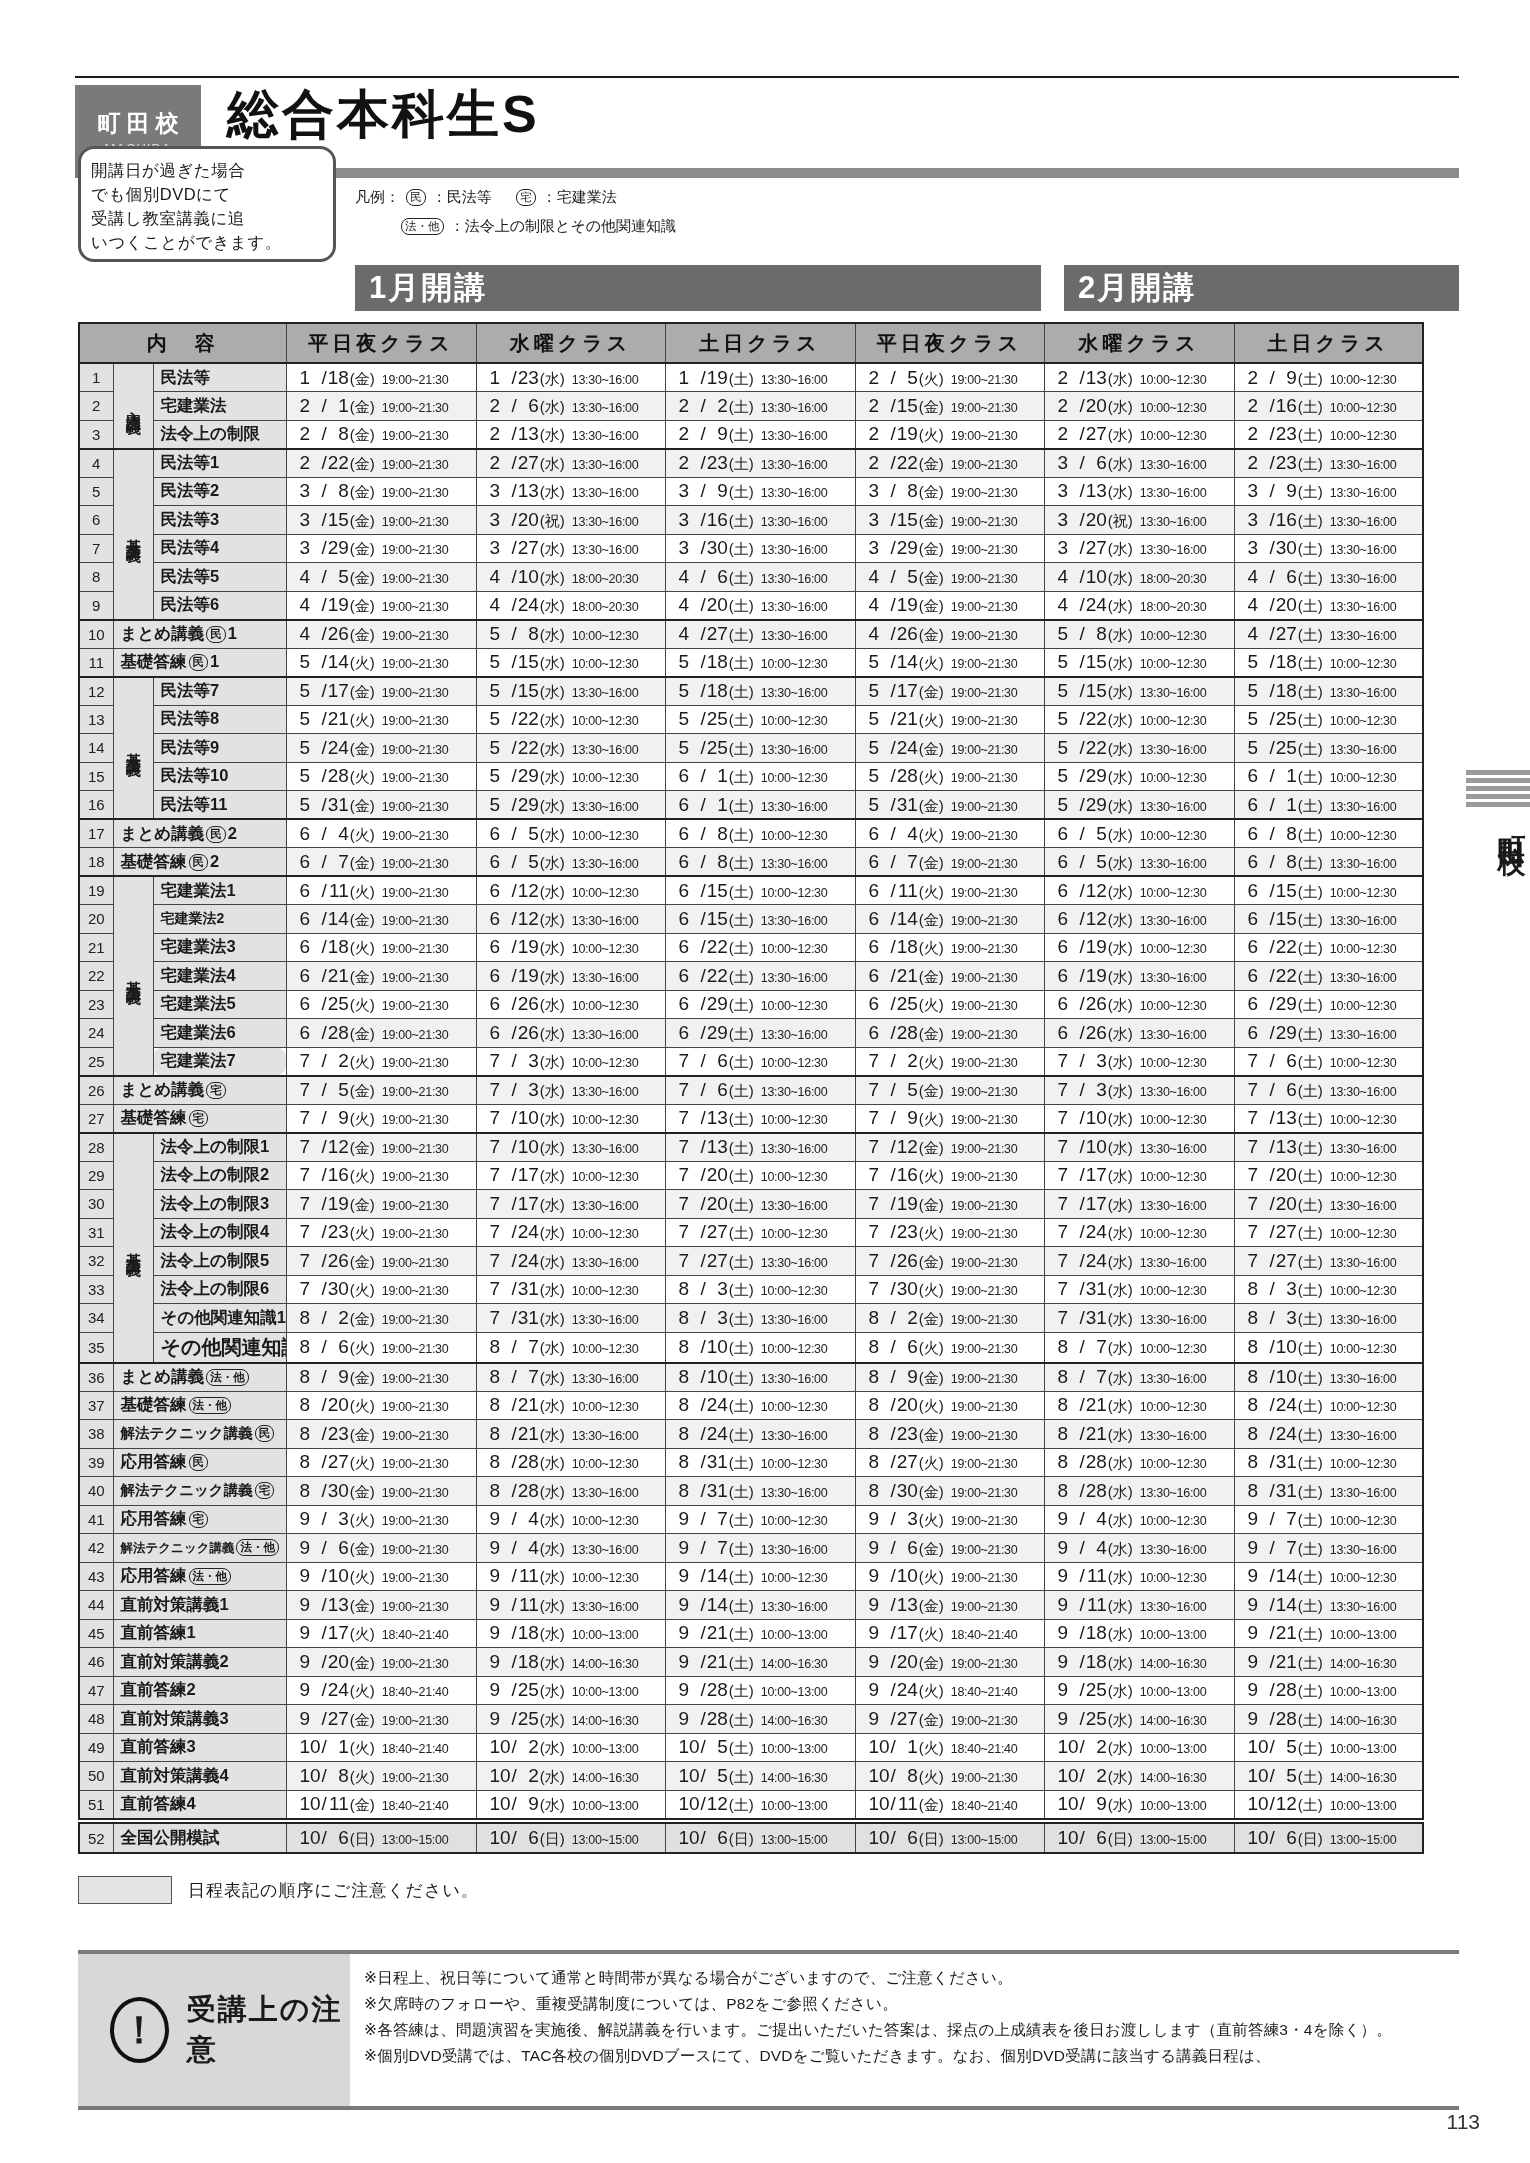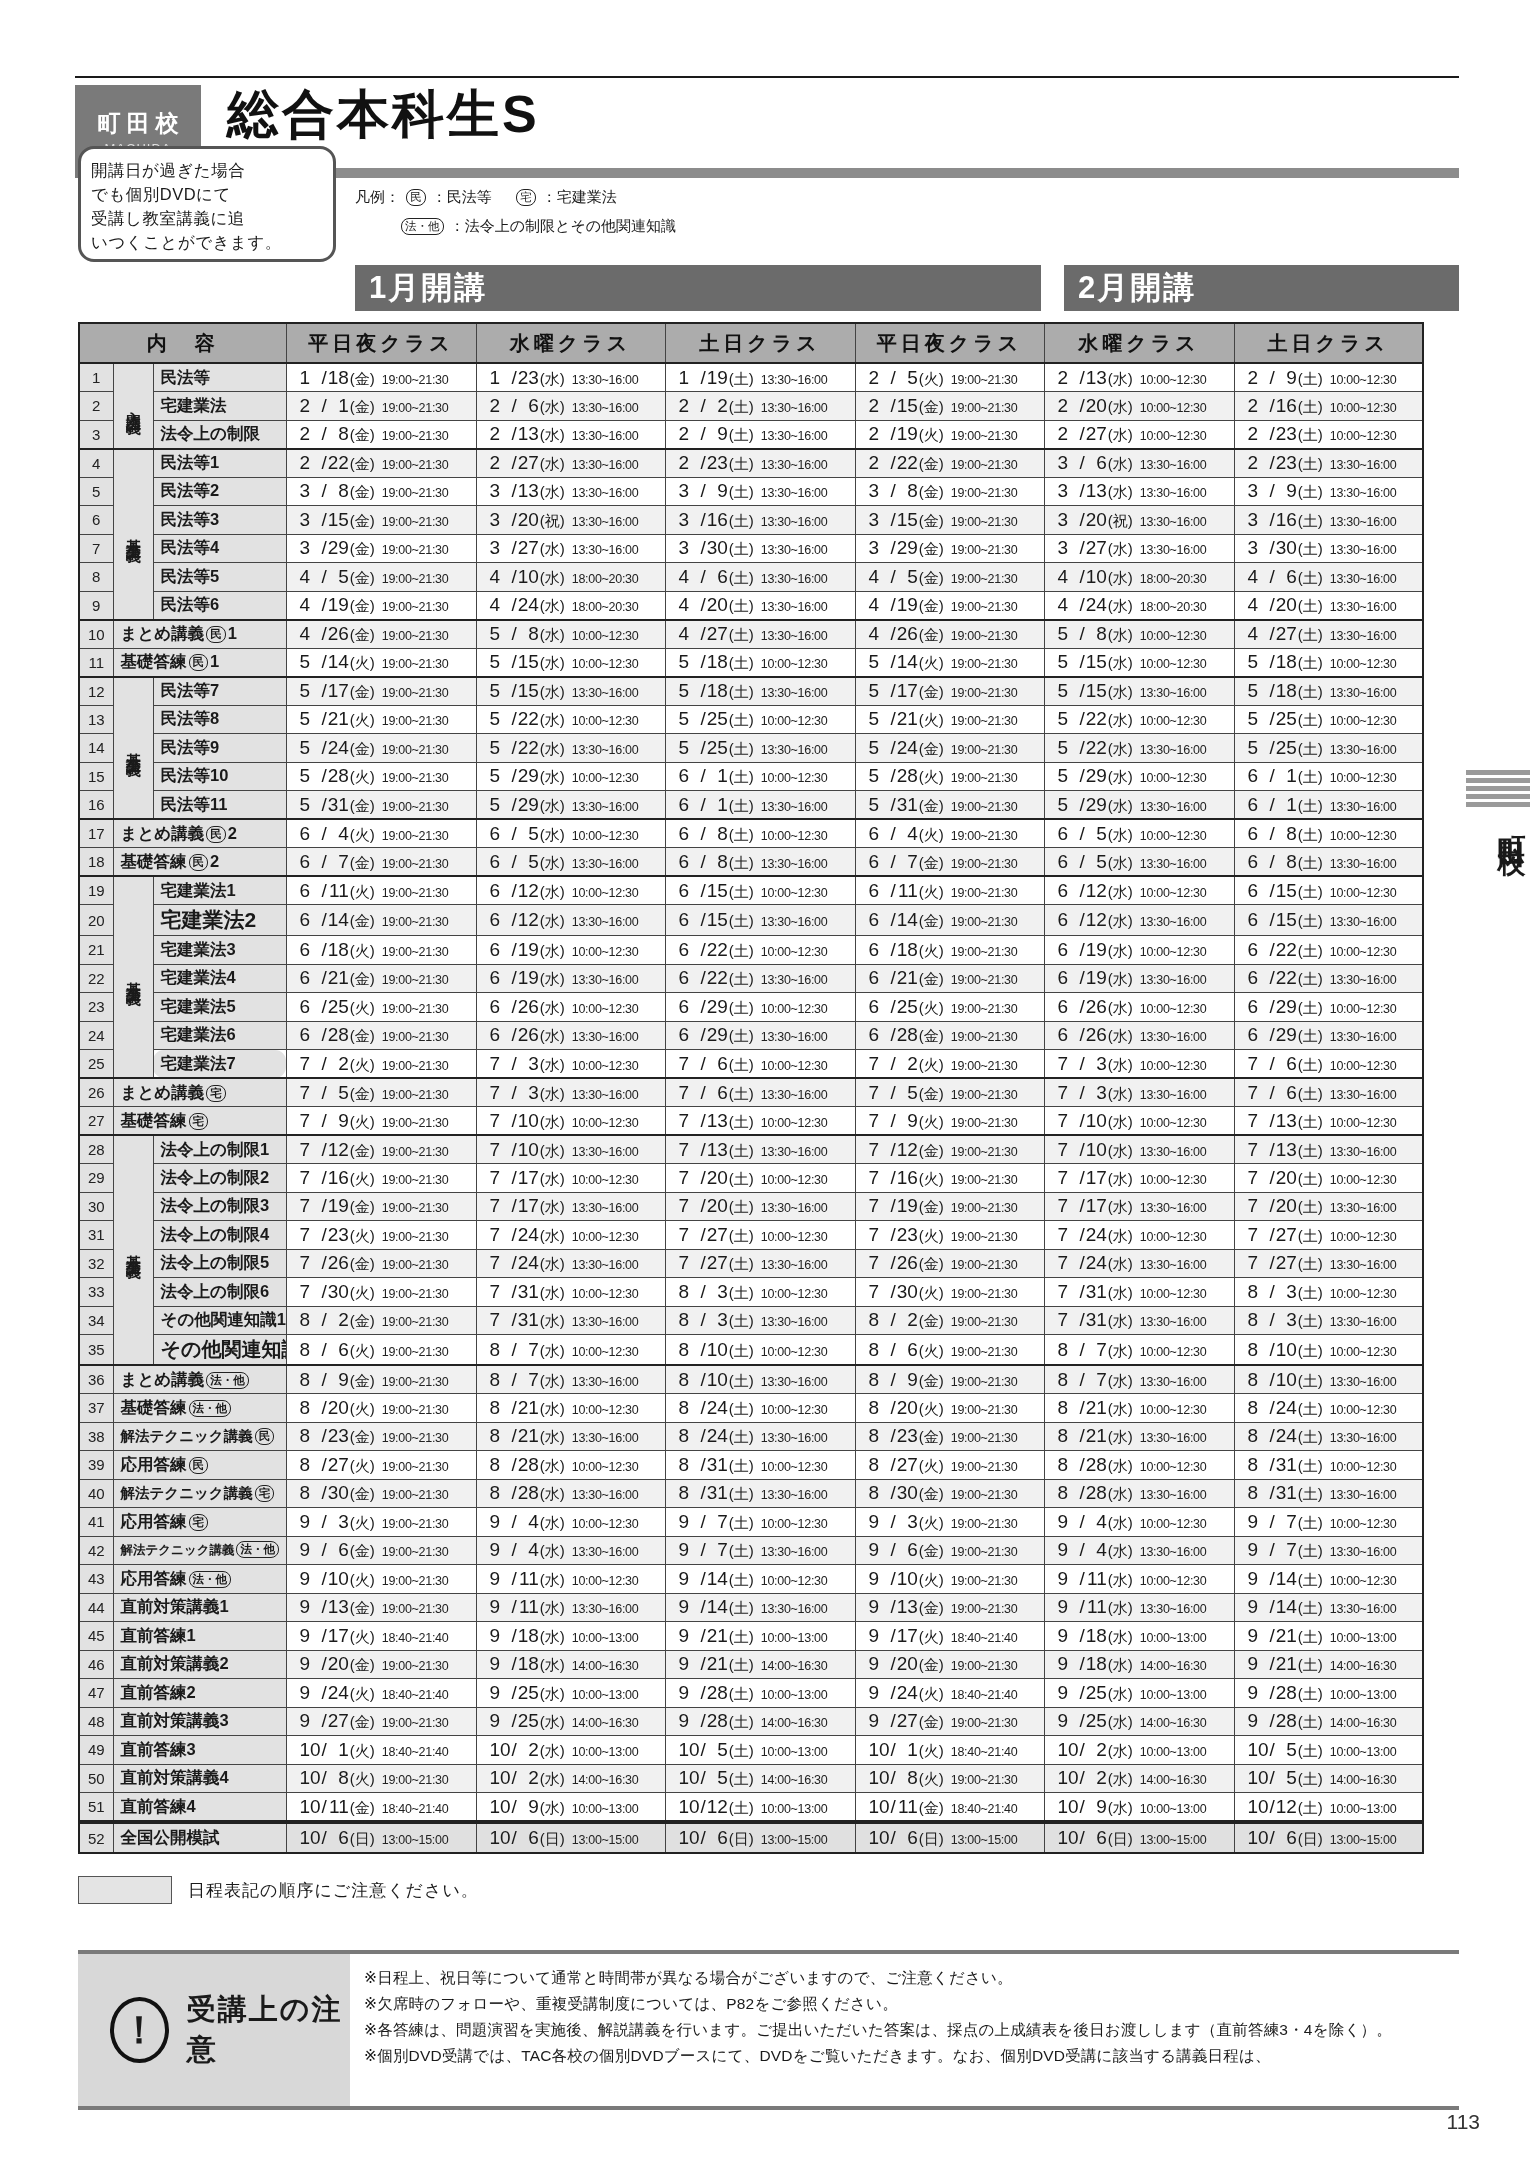--- a/index.html
+++ b/index.html
@@ -337,21 +337,21 @@
             <td class="name" style="font-size: 16.5px;"><span>宅建業法1</span></td>
             <td class="sched-cell"><span class="dm">6</span><span class="dsl">/</span><span class="dd">11</span><span class="dw">(火)</span><span class="dt">19:00~21:30</span></td>
             <td class="sched-cell"><span class="dm">6</span><span class="dsl">/</span><span class="dd">12</span><span class="dw">(水)</span><span class="dt">10:00~12:30</span></td>
             <td class="sched-cell"><span class="dm">6</span><span class="dsl">/</span><span class="dd">15</span><span class="dw">(土)</span><span class="dt">10:00~12:30</span></td>
             <td class="sched-cell"><span class="dm">6</span><span class="dsl">/</span><span class="dd">11</span><span class="dw">(火)</span><span class="dt">19:00~21:30</span></td>
             <td class="sched-cell"><span class="dm">6</span><span class="dsl">/</span><span class="dd">12</span><span class="dw">(水)</span><span class="dt">10:00~12:30</span></td>
             <td class="sched-cell"><span class="dm">6</span><span class="dsl">/</span><span class="dd">15</span><span class="dw">(土)</span><span class="dt">10:00~12:30</span></td>
           </tr>
           <tr class="band">
             <td class="num">20</td>
-            <td class="name" style="font-size: 21px;"><span>宅建業法2</span></td>
+            <td class="name" style="font-size: 14px;"><span>宅建業法2</span></td>
             <td class="sched-cell"><span class="dm">6</span><span class="dsl">/</span><span class="dd">14</span><span class="dw">(金)</span><span class="dt">19:00~21:30</span></td>
             <td class="sched-cell"><span class="dm">6</span><span class="dsl">/</span><span class="dd">12</span><span class="dw">(水)</span><span class="dt">13:30~16:00</span></td>
             <td class="sched-cell"><span class="dm">6</span><span class="dsl">/</span><span class="dd">15</span><span class="dw">(土)</span><span class="dt">13:30~16:00</span></td>
             <td class="sched-cell"><span class="dm">6</span><span class="dsl">/</span><span class="dd">14</span><span class="dw">(金)</span><span class="dt">19:00~21:30</span></td>
             <td class="sched-cell"><span class="dm">6</span><span class="dsl">/</span><span class="dd">12</span><span class="dw">(水)</span><span class="dt">13:30~16:00</span></td>
             <td class="sched-cell"><span class="dm">6</span><span class="dsl">/</span><span class="dd">15</span><span class="dw">(土)</span><span class="dt">13:30~16:00</span></td>
           </tr>
           <tr>
             <td class="num">21</td>
             <td class="name" style="font-size: 16.5px;"><span>宅建業法3</span></td>

